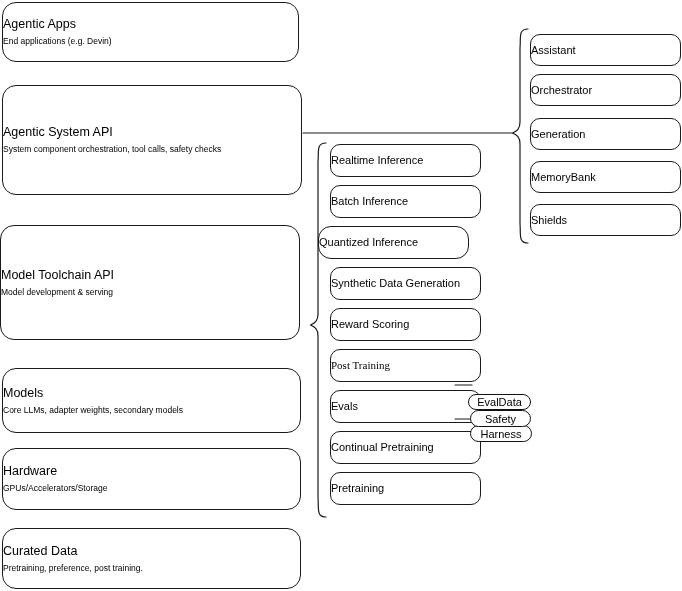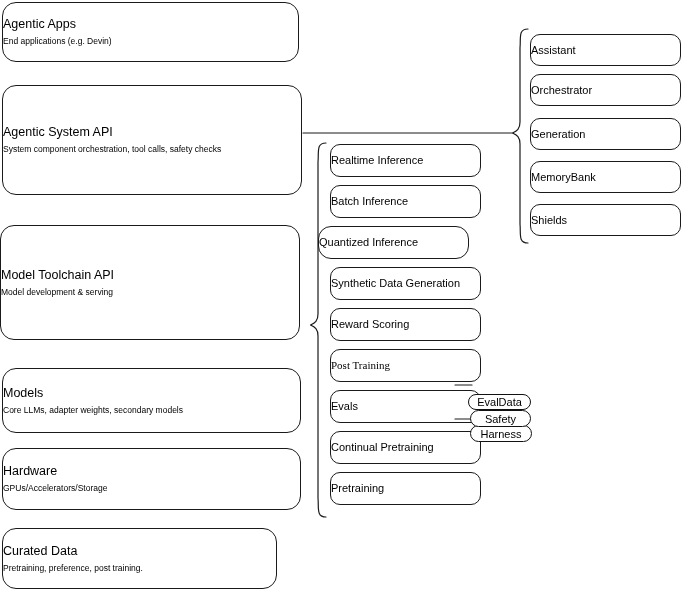--- a/index.html
+++ b/index.html
@@ -139,21 +139,21 @@
   <div class="box layer" style="left:2px; top:368px; width:299px; height:65px;">
     <div class="title">Models</div>
     <div class="sub">Core LLMs, adapter weights, secondary models</div>
   </div>
 
   <div class="box layer" style="left:2px; top:448px; width:299px; height:62px;">
     <div class="title">Hardware</div>
     <div class="sub">GPUs/Accelerators/Storage</div>
   </div>
 
-  <div class="box layer" style="left:2px; top:528px; width:275px; height:61px;">
+  <div class="box layer" style="left:2px; top:528px; width:299px; height:61px;">
     <div class="title">Curated Data</div>
     <div class="sub">Pretraining, preference, post training.</div>
   </div>
 
   <div class="box chip" style="left:330px; top:144px; width:151px; height:33px;">
     <span>Realtime Inference</span>
   </div>
   <div class="box chip" style="left:330px; top:185px; width:151px; height:33px;">
     <span>Batch Inference</span>
   </div>

